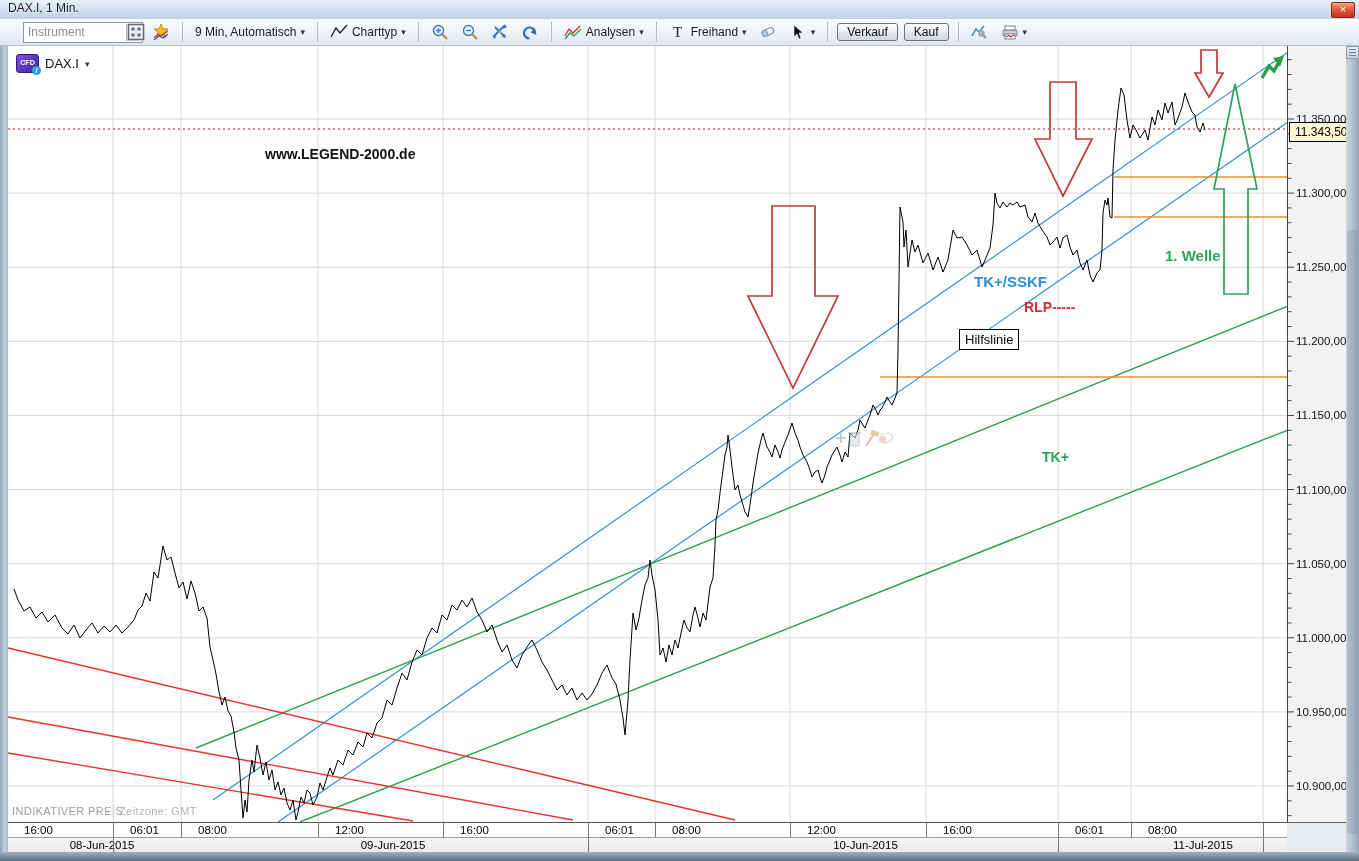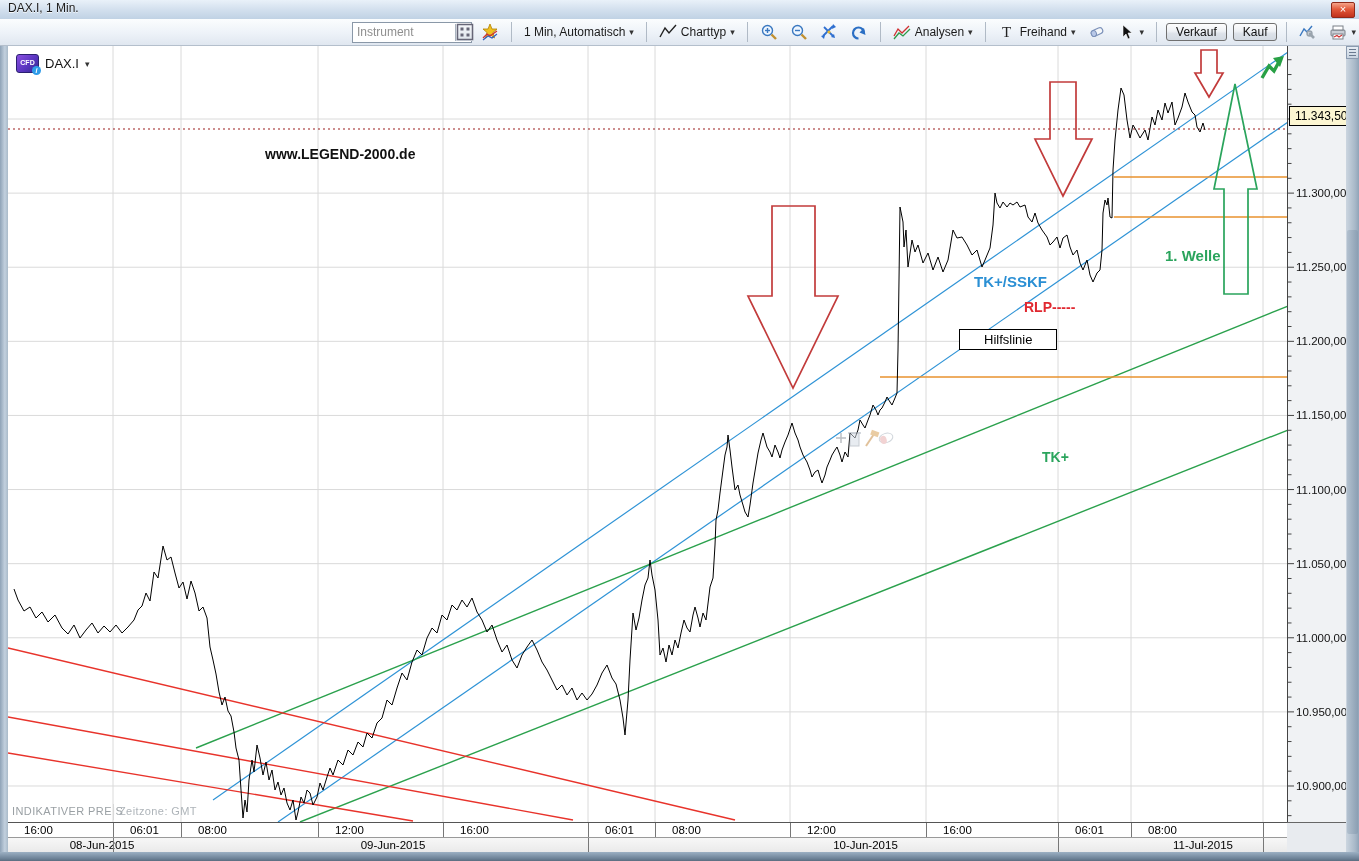--- a/index.html
+++ b/index.html
@@ -11,21 +11,21 @@
     border-bottom:1px solid #9cb0c6;}
   #title{position:absolute;left:8px;top:1px;font-size:12px;color:#1b1b1b;
     text-shadow:0 1px 0 rgba(255,255,255,.8);}
   #closebtn{position:absolute;right:4px;top:2px;width:22px;height:14px;border-radius:2px;
     background:linear-gradient(180deg,#f5a48a 0%,#e2593a 45%,#c23category 100%);
     background:linear-gradient(180deg,#f5a48a 0%,#e2593a 45%,#c0311c 100%);
     border:1px solid #8e2a1a;color:#fff;font-size:11px;line-height:13px;text-align:center;cursor:pointer;}
   
   #toolbar{position:absolute;left:0;top:19px;width:1359px;height:27px;
     background:linear-gradient(180deg,#fbfdfe 0%,#edf2f8 55%,#e0e7f0 100%);
-    border-bottom:1px solid #b4bfcc;display:flex;align-items:center;gap:6px;padding-left:16px;box-sizing:border-box;justify-content:flex-end;}
+    border-bottom:1px solid #b4bfcc;display:flex;align-items:center;gap:6px;padding-left:23px;box-sizing:border-box;}
   .tsep{width:1px;height:20px;background:#b0bac6;margin:0 3px;}
   .tbtn{display:flex;align-items:center;gap:4px;font-size:12px;color:#1a1a1a;padding:2px 3px;border-radius:2px;cursor:pointer;white-space:nowrap;}
   .caret{font-size:9px;color:#333;}
   #instrwrap{display:flex;align-items:center;border:1px solid #8a98a8;background:#fff;height:19px;width:118px;}
   #instrument{border:none;outline:none;width:96px;height:17px;font-size:12px;padding-left:4px;color:#333;font-family:inherit;}
   #instrument::placeholder{color:#8f8f8f;}
   #instr-btn{width:18px;height:17px;border-left:1px solid #aab4c0;background:linear-gradient(180deg,#f5f7fa,#dde3ea);display:flex;align-items:center;justify-content:center;cursor:pointer;}
   .winbtn{font-size:12px;color:#111;padding:1px 9px;border:1px solid #707070;border-radius:3px;
     background:linear-gradient(180deg,#fdfdfd 0%,#eef1f5 45%,#dde2e9 60%,#d3dae2 100%);cursor:pointer;}
   .icon16{width:18px;height:18px;display:inline-block;}
@@ -92,21 +92,21 @@
     </div>
     <div class="tbtn">
       <svg class="icon16" viewBox="0 0 18 18">
           <polygon points="9,1 11,6 16,6 12,9.5 13.5,15 9,11.5 4.5,15 6,9.5 2,6 7,6" fill="#f0c020" stroke="#b08000" stroke-width=".8"></polygon>
           <polyline points="2,15 6,11 9,13 16,8" fill="none" stroke="#d03030" stroke-width="1.2"></polyline>
           <polyline points="2,17 7,13 11,15 16,11" fill="none" stroke="#3060c0" stroke-width="1.2"></polyline>
         </svg>
     </div>
     <div class="tsep"></div>
     <div class="tbtn">
-      <span>1 Min, Automatisch</span>
+      <span>9 Min, Automatisch</span>
       <span class="caret">▾</span>
     </div>
     <div class="tsep"></div>
     <div class="tbtn">
       <svg class="icon16" viewBox="0 0 18 18">
           <polyline points="1,14 6,5 10,10 17,2" fill="none" stroke="#222" stroke-width="1.4"></polyline>
         </svg>
       <span>Charttyp</span>
       <span class="caret">▾</span>
     </div>
@@ -324,27 +324,27 @@
 
     <div id="legend">
       <div id="cfdicon">
         <span>CFD</span>
         <span class="ibub">i</span>
       </div>
       <span class="sym">DAX.I</span>
       <span class="caret">▾</span>
     </div>
 
-    <div id="pricetag" style="top: 60px;">11.343,50</div>
+    <div id="pricetag" style="top: 76px;">11.343,50</div>
 
     <div id="anno">
         <div class="annlabel" style="left: 265px; top: 100px; color: rgb(17, 17, 17); font-size: 14px; font-weight: bold;">www.LEGEND-2000.de</div>
         <div class="annlabel" style="left: 974px; top: 227px; color: rgb(42, 143, 212); font-size: 15px; font-weight: bold;">TK+/SSKF</div>
         <div class="annlabel" style="left: 1024px; top: 253px; color: rgb(224, 40, 48); font-size: 14px; font-weight: bold;">RLP-----</div>
-        <div class="annlabel" style="left: 959px; top: 283px; color: rgb(0, 0, 0); font-size: 13px; border: 1.5px solid rgb(0, 0, 0); background: rgb(255, 255, 255); padding: 2px 24px;">Hilfslinie</div>
+        <div class="annlabel" style="left: 959px; top: 283px; color: rgb(0, 0, 0); font-size: 13px; border: 1.5px solid rgb(0, 0, 0); background: rgb(255, 255, 255); padding: 2px 5px;">Hilfslinie</div>
         <div class="annlabel" style="left: 1165px; top: 201px; color: rgb(42, 164, 92); font-size: 15px; font-weight: bold;">1. Welle</div>
         <div class="annlabel" style="left: 1042px; top: 403px; color: rgb(42, 164, 92); font-size: 14px; font-weight: bold;">TK+</div>
       </div>
 
     <div id="statusL">INDIKATIVER PREIS</div>
     <div id="statdiv"></div>
     <div id="statusTZ">Zeitzone: GMT</div>
 
     <div id="timerow">
         <div class="tcell" style="left: 0px; width: 104px; border-left: none;">16:00</div>

